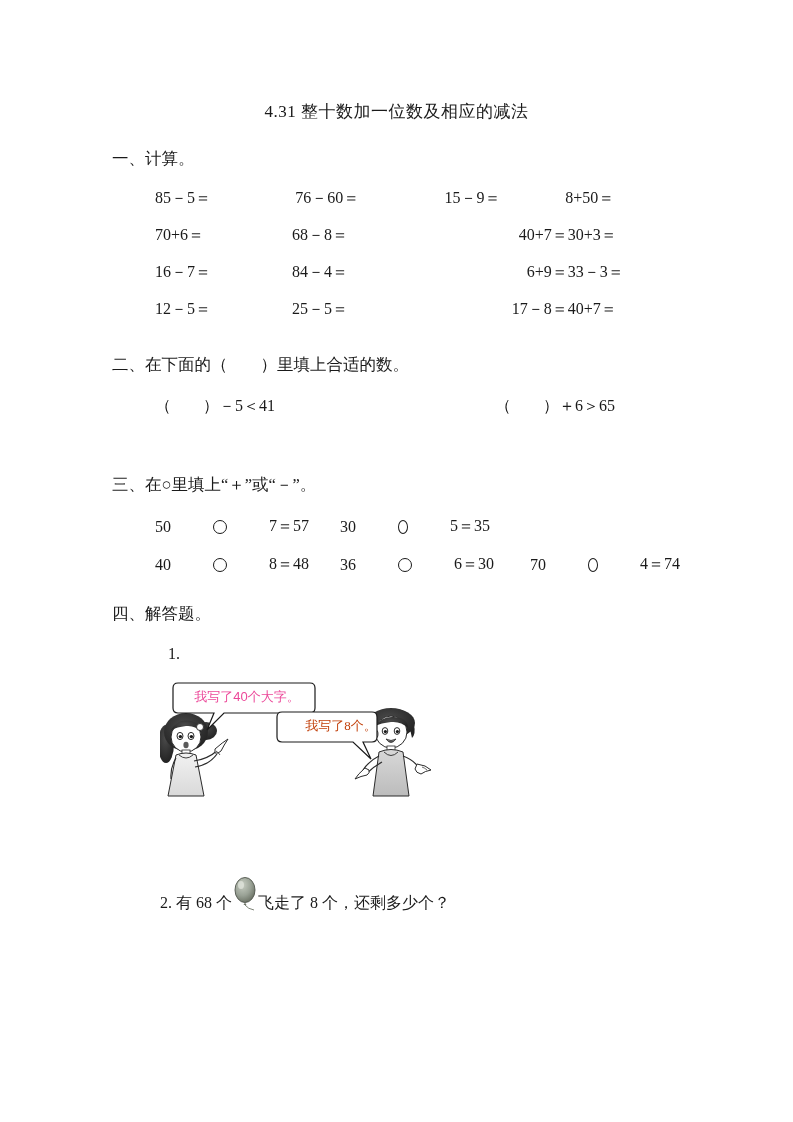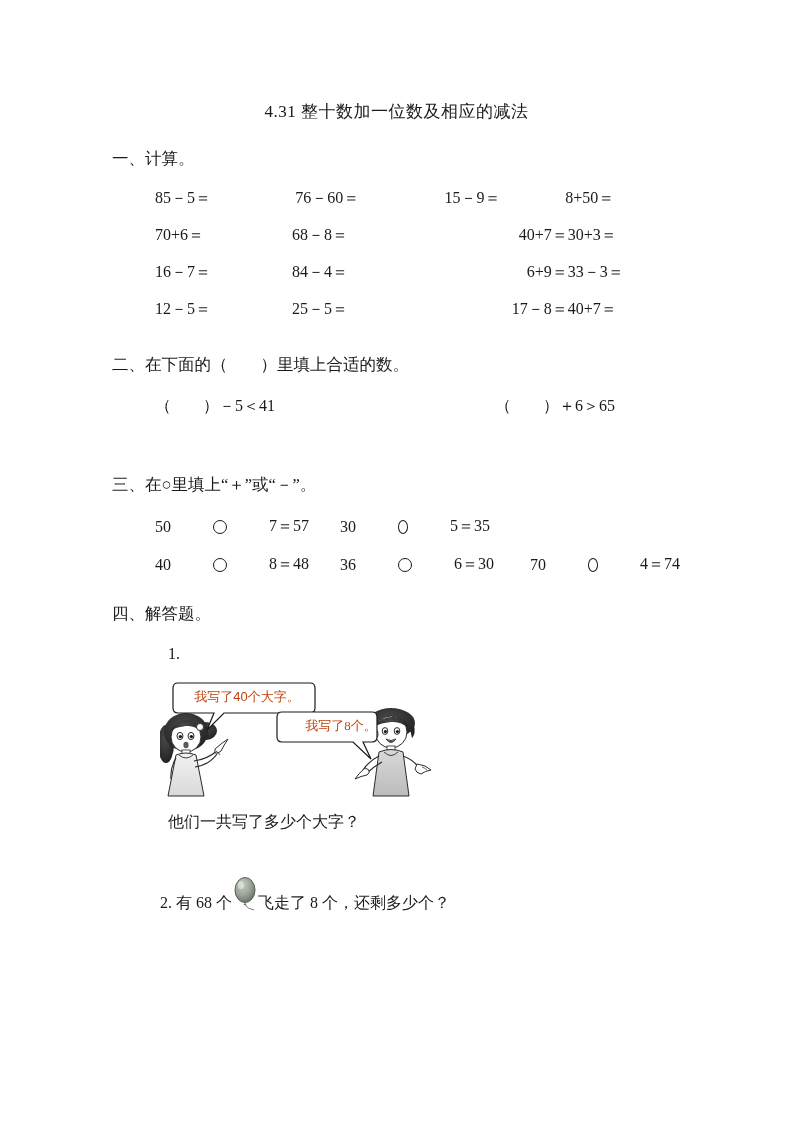--- a/index.html
+++ b/index.html
@@ -313,25 +313,24 @@
       <g>
         <path d="M18 3 L150 3 Q155 3 155 8 L155 28 Q155 33 150 33 L64 33 L47 50 L54 33 L18 33 Q13 33 13 28 L13 8 Q13 3 18 3 Z" fill="#ffffff" stroke="#1a1a1a" stroke-width="1.2"></path>
       </g>
 
       <g>
         <path d="M122 32 L212 32 Q217 32 217 37 L217 57 Q217 62 212 62 L203 62 L211 79 L193 62 L122 62 Q117 62 117 57 L117 37 Q117 32 122 32 Z" fill="#ffffff" stroke="#1a1a1a" stroke-width="1.2"></path>
       </g>
     </svg>
 
     
-    <div style="position:absolute; left:19px; top:8px; width:136px; text-align:center; font-size:13px; font-family:'Liberation Sans', sans-serif; color:#c2410c; white-space:pre;">我写了40个大字。</div>
+    <div style="position:absolute; left:19px; top:8px; width:136px; text-align:center; font-size:13px; font-family:'Liberation Sans', sans-serif; color:#ec4899; white-space:pre;">我写了40个大字。</div>
     <div style="position:absolute; left:134px; top:37px; width:94px; text-align:center; font-size:13px; font-family:Liberation Serif, serif; color:#c2410c; white-space:pre;">我写了8个。</div>
   </div>
 
-  <div class="q-text" id="q1-text">他们一共写了多少个大字？</div>
 
   <div class="q2-line">
     <span>2. 有 68 个</span>
     <span class="balloon-slot">
       <svg width="30" height="36" viewBox="0 0 30 36" xmlns="http://www.w3.org/2000/svg">
         <defs>
           <radialGradient id="ballg" cx="38%" cy="30%" r="70%">
             <stop offset="0%" stop-color="#c6ccc1"></stop>
             <stop offset="60%" stop-color="#9aa296"></stop>
             <stop offset="100%" stop-color="#6f7669"></stop>

